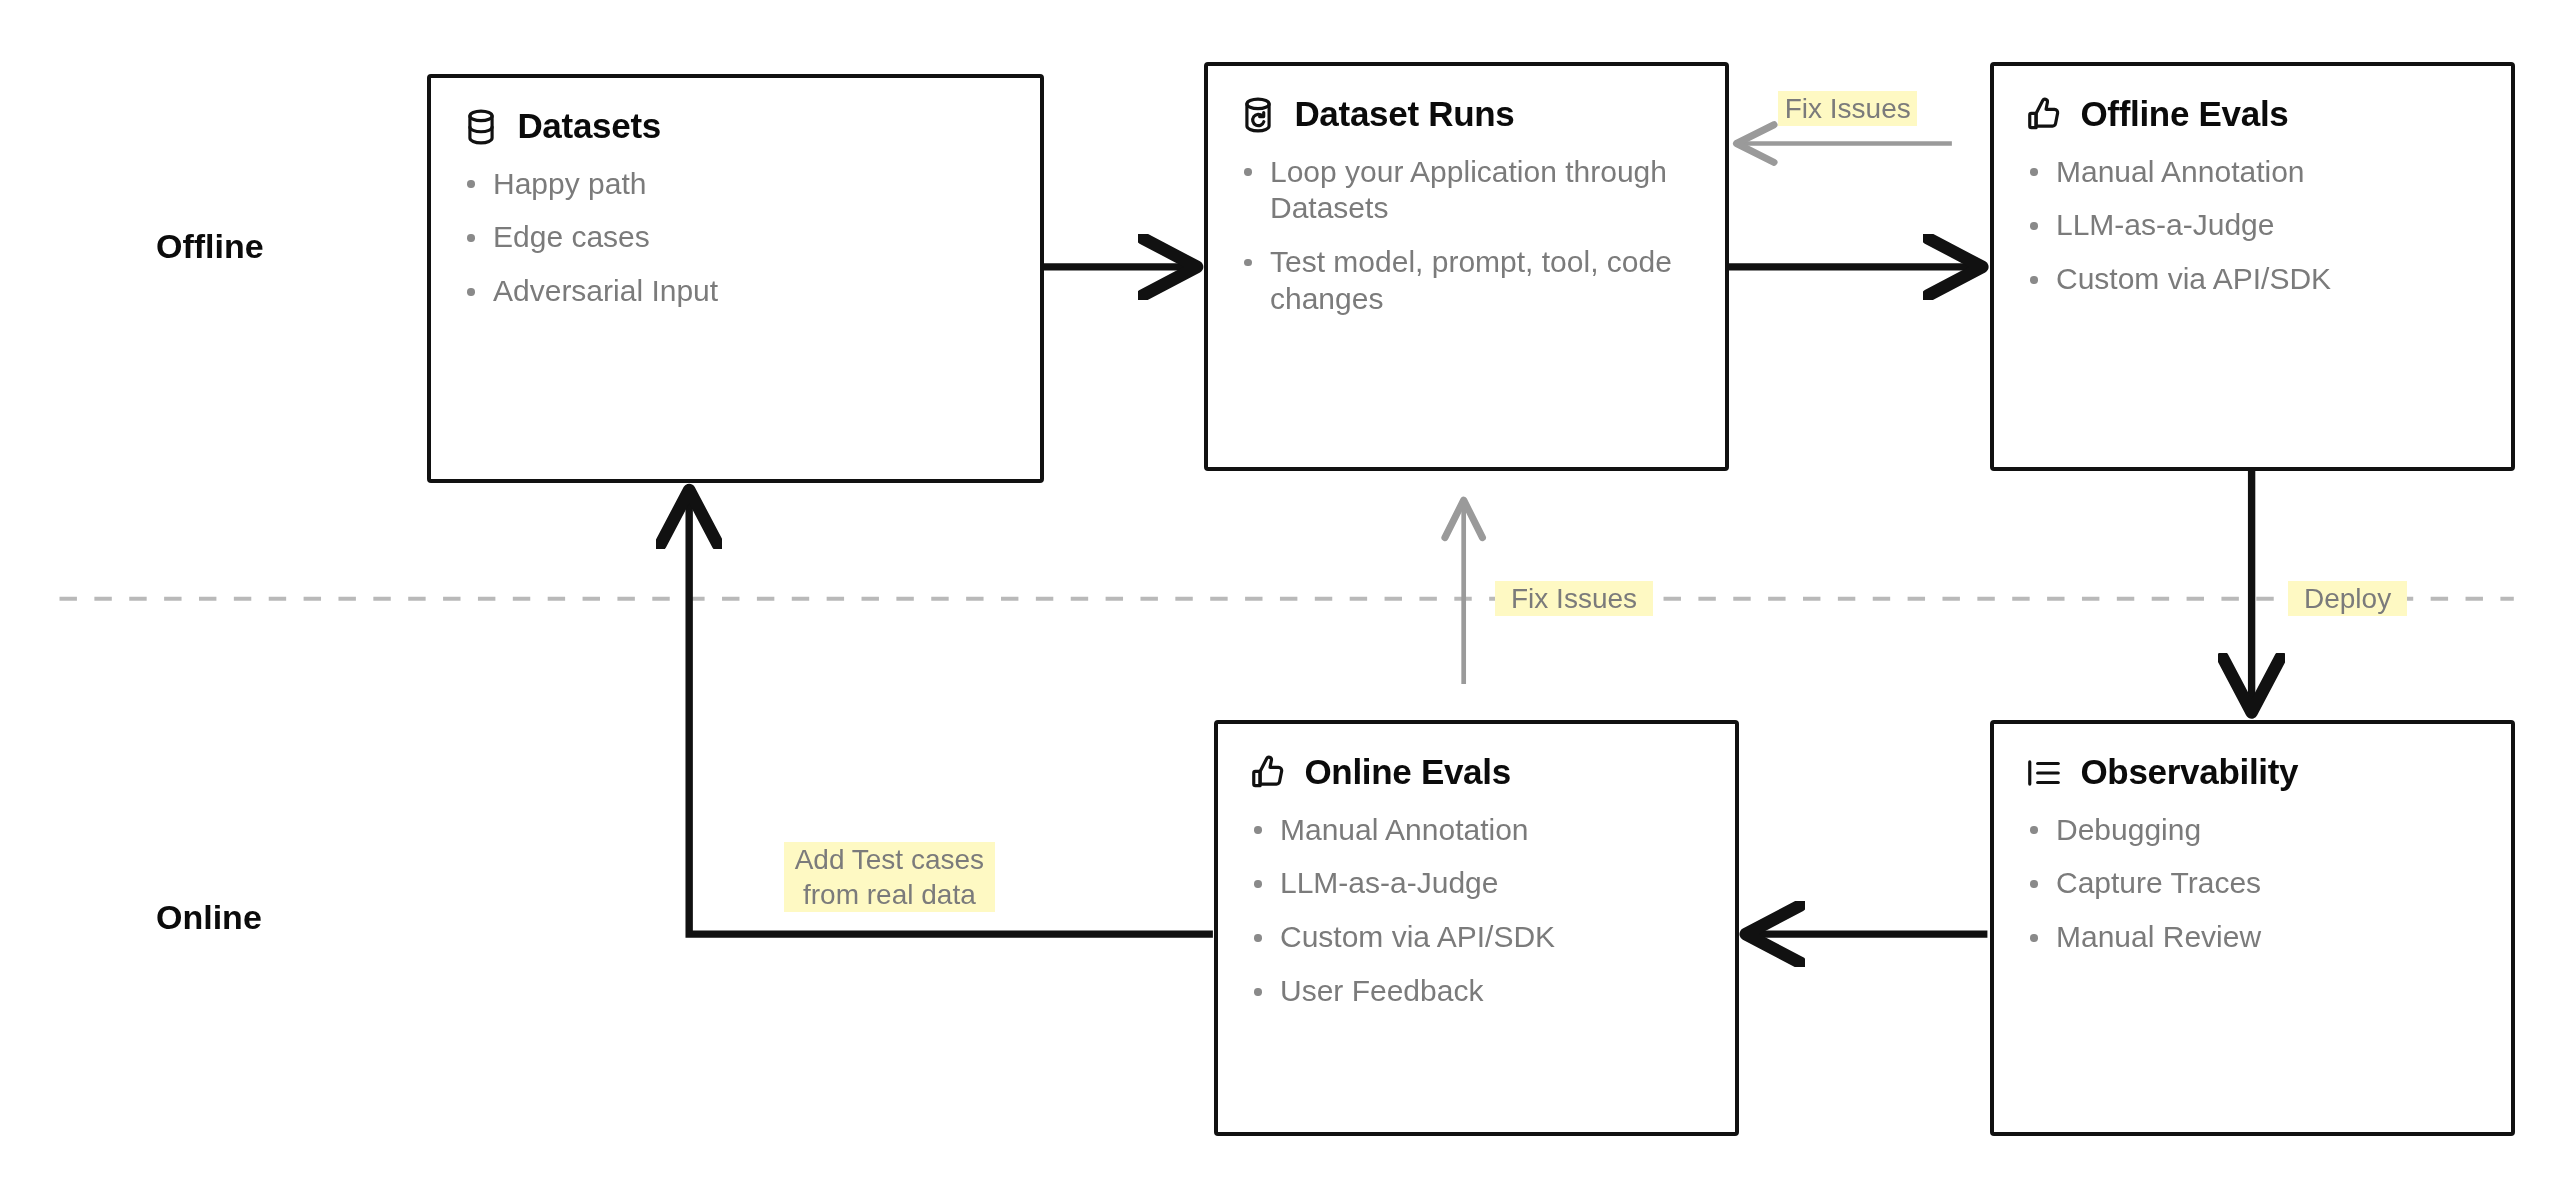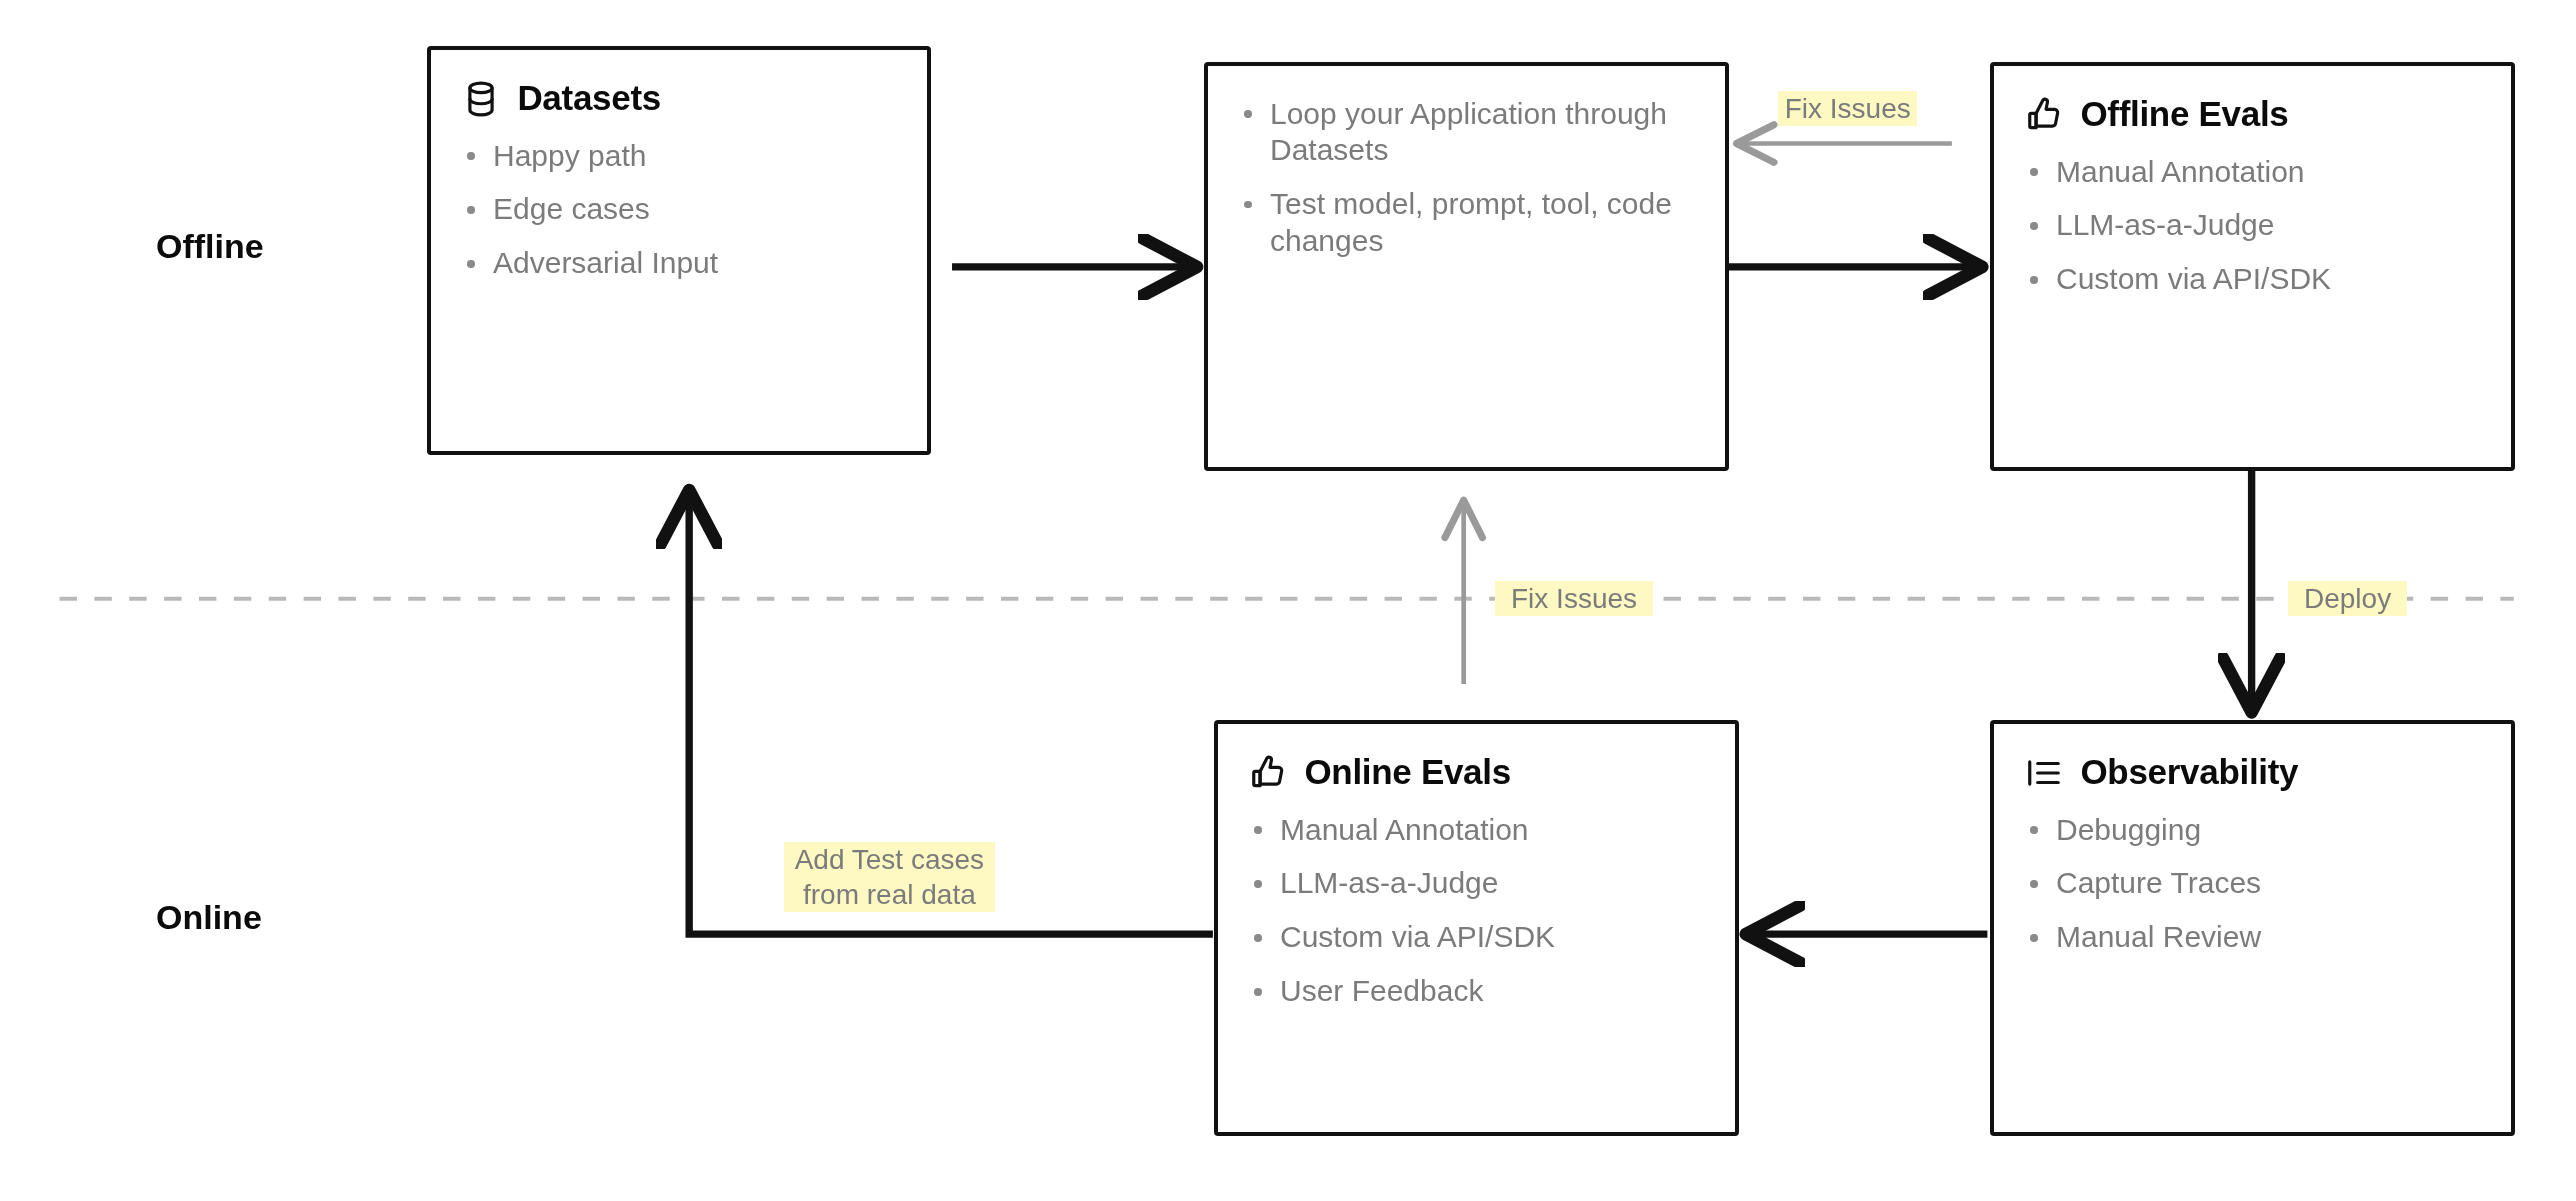--- a/index.html
+++ b/index.html
@@ -74,21 +74,21 @@
     position: absolute;
     left: 5.4px;
     top: 14.8px;
     width: 7.4px;
     height: 7.4px;
     border-radius: 50%;
     background: #8a8a8a;
   }
 
   
-  #node-datasets      { left: 427px;  top: 46px;   width: 504px;  height: 409px; }
+  #node-datasets      { left: 427px;  top: 74px;   width: 617px;  height: 409px; }
   #node-dataset-runs  { left: 1204px; top: 62px;   width: 525px;  height: 409px; }
   #node-offline-evals { left: 1990px; top: 62px;   width: 525px;  height: 409px; }
   #node-online-evals  { left: 1214px; top: 720px; width: 525px;  height: 416px; }
   #node-observability { left: 1990px; top: 720px; width: 525px;  height: 416px; }
 
   
   .lane-label {
     position: absolute;
     font-size: 34px;
     font-weight: bold;
@@ -170,20 +170,29 @@
       <div class="node-title">Datasets</div>
     </div>
     <ul class="node-list">
       <li>Happy path</li>
       <li>Edge cases</li>
       <li>Adversarial Input</li>
     </ul>
   </div>
 
   <div class="node" id="node-dataset-runs">
+    <div class="node-head">
+      <svg class="node-icon" viewBox="0 0 24 24" fill="none" stroke="currentColor" stroke-width="2" stroke-linecap="round" stroke-linejoin="round">
+        <ellipse cx="12" cy="5" rx="7" ry="3"></ellipse>
+        <path d="M5 5v14c0 1.66 3.13 3 7 3s7-1.34 7-3V5"></path>
+        <path d="M14.8 12.6a3.6 3.6 0 1 0 .9 3.6"></path>
+        <path d="M15.6 10.4v2.6h-2.6"></path>
+      </svg>
+      <div class="node-title">Dataset Runs</div>
+    </div>
     <ul class="node-list">
       <li>Loop your Application through Datasets</li>
       <li>Test model, prompt, tool, code changes</li>
     </ul>
   </div>
 
   <div class="node" id="node-offline-evals">
     <div class="node-head">
       <svg class="node-icon" viewBox="0 0 24 24" fill="none" stroke="currentColor" stroke-width="2" stroke-linecap="round" stroke-linejoin="round">
         <path d="M7 11v9H4a1 1 0 0 1-1-1v-7a1 1 0 0 1 1-1z"></path>

